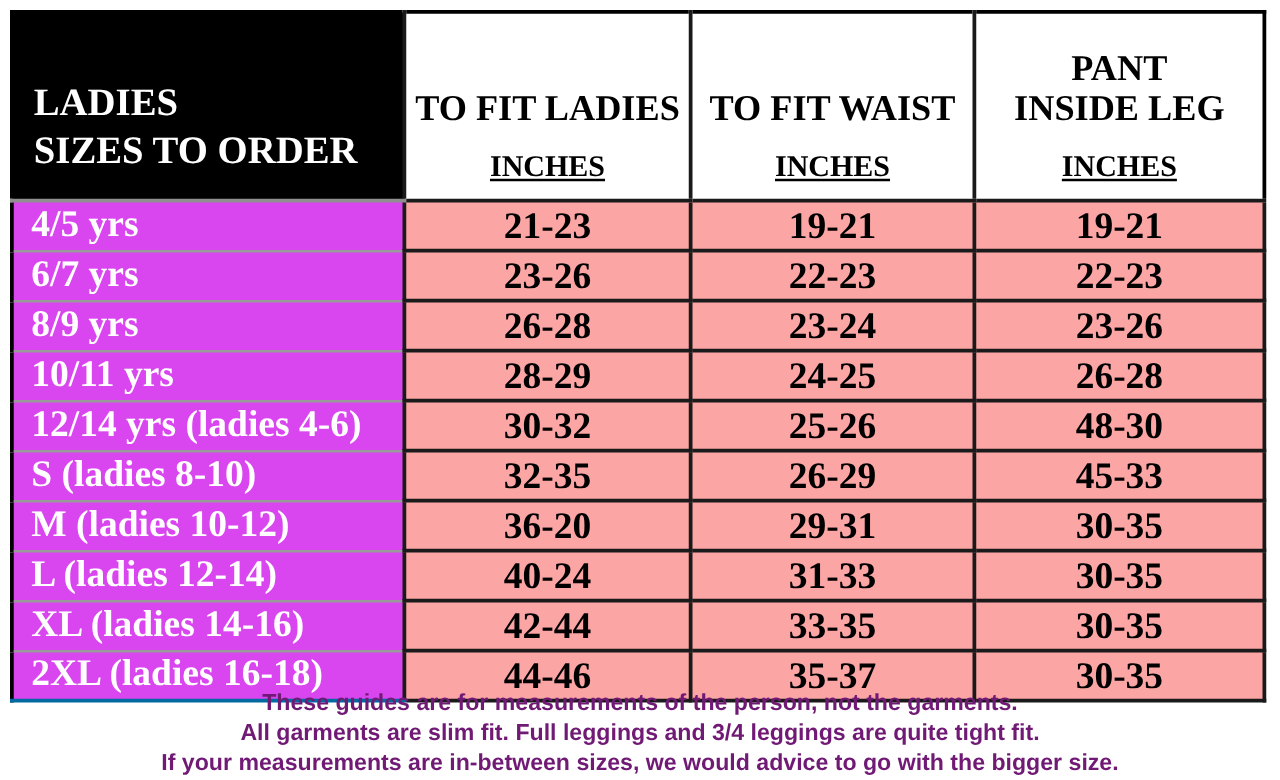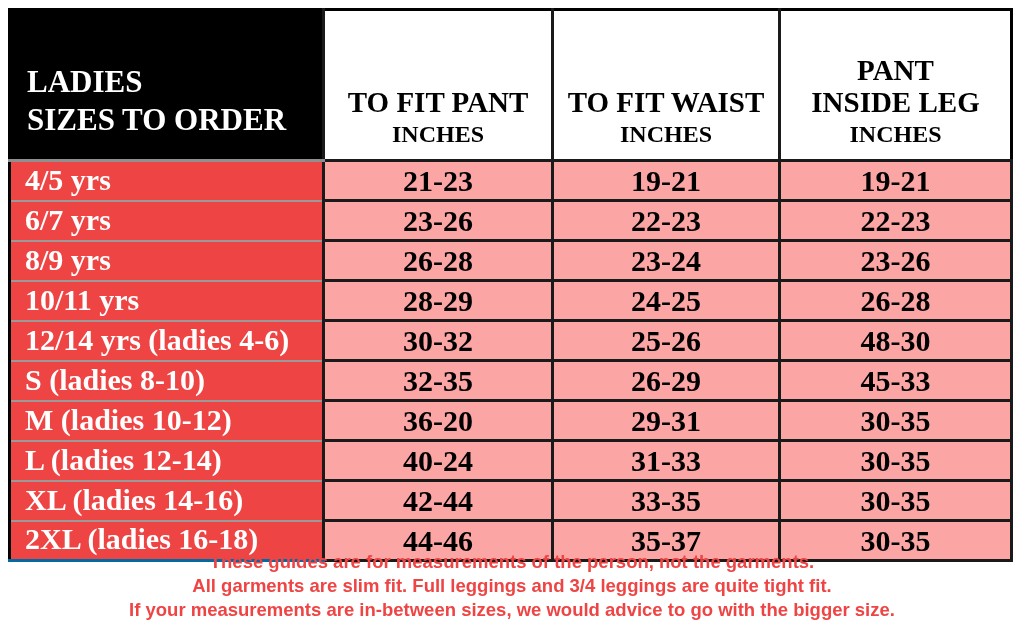--- a/index.html
+++ b/index.html
@@ -48,28 +48,29 @@
     border-left: 3px solid #1a1a1a;
     border-bottom: 3px solid #1a1a1a;
   }
   th.col-head .main {
     font-size: 29px;
     line-height: 1.1;
   }
   th.col-head .sub {
     font-size: 24px;
     line-height: 1.15;
-    margin-top: 3px;
+    margin-top: 18px;
+    text-decoration: underline;
   }
   
   tbody tr {
     height: 40px;
   }
   tbody th.size-cell {
-    background: #ef4444;
+    background: #d946ef;
     color: #ffffff;
     text-align: left;
     font-weight: bold;
     font-size: 30px;
     padding: 0 0 2px 14px;
     white-space: nowrap;
     border-left: 3px solid #000000;
     border-bottom: 2px solid #9a9a9a;
     line-height: 1;
   }
@@ -90,21 +91,21 @@
   .notes {
     position: absolute;
     left: 0;
     top: 550px;
     width: 1024px;
     text-align: center;
     font-family: "Liberation Sans", sans-serif;
     font-weight: bold;
     font-size: 18.5px;
     line-height: 24px;
-    color: #ef4444;
+    color: #701a75;
   }
 </style>
 </head>
 <body>
 
 <div class="page">
 
   <table class="size-table">
     <colgroup>
       <col style="width:314px">
@@ -112,21 +113,21 @@
       <col style="width:227px">
       <col style="width:232px">
     </colgroup>
     <thead>
       <tr>
         <th class="size-head">
           <div>LADIES</div>
           <div>SIZES TO ORDER</div>
         </th>
         <th class="col-head">
-          <div class="main">TO FIT PANT</div>
+          <div class="main">TO FIT LADIES</div>
           <div class="sub">INCHES</div>
         </th>
         <th class="col-head">
           <div class="main">TO FIT WAIST</div>
           <div class="sub">INCHES</div>
         </th>
         <th class="col-head">
           <div class="main">PANT</div>
           <div class="main">INSIDE LEG</div>
           <div class="sub">INCHES</div>

